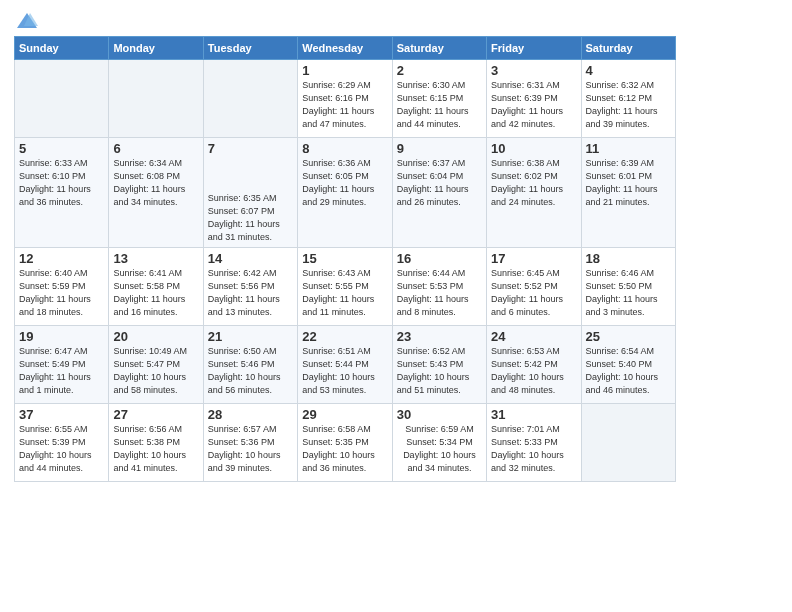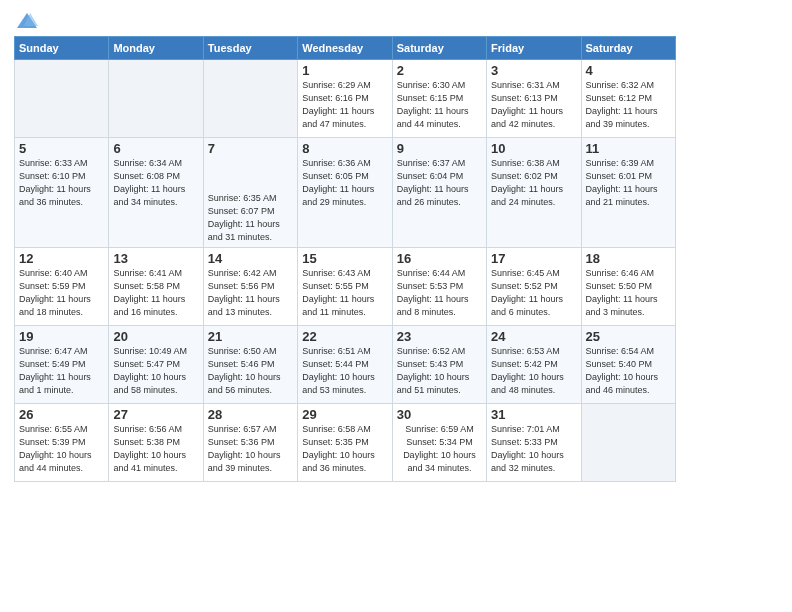--- a/index.html
+++ b/index.html
@@ -149,21 +149,21 @@
           <td>
             <span class="day-num">2</span>
             <div class="day-info" style="white-space: pre-line;">Sunrise: 6:30 AM
 Sunset: 6:15 PM
 Daylight: 11 hours
 and 44 minutes.</div>
           </td>
           <td>
             <span class="day-num">3</span>
             <div class="day-info" style="white-space: pre-line;">Sunrise: 6:31 AM
-Sunset: 6:13 PM
+Sunset: 6:39 PM
 Daylight: 11 hours
 and 42 minutes.</div>
           </td>
           <td>
             <span class="day-num">4</span>
             <div class="day-info" style="white-space: pre-line;">Sunrise: 6:32 AM
 Sunset: 6:12 PM
 Daylight: 11 hours
 and 39 minutes.</div>
           </td>
@@ -316,21 +316,21 @@
           <td>
             <span class="day-num">25</span>
             <div class="day-info" style="white-space: pre-line;">Sunrise: 6:54 AM
 Sunset: 5:40 PM
 Daylight: 10 hours
 and 46 minutes.</div>
           </td>
         </tr>
         <tr>
           <td>
-            <span class="day-num">26</span>
+            <span class="day-num">37</span>
             <div class="day-info" style="white-space: pre-line;">Sunrise: 6:55 AM
 Sunset: 5:39 PM
 Daylight: 10 hours
 and 44 minutes.</div>
           </td>
           <td>
             <span class="day-num">27</span>
             <div class="day-info" style="white-space: pre-line;">Sunrise: 6:56 AM
 Sunset: 5:38 PM
 Daylight: 10 hours

